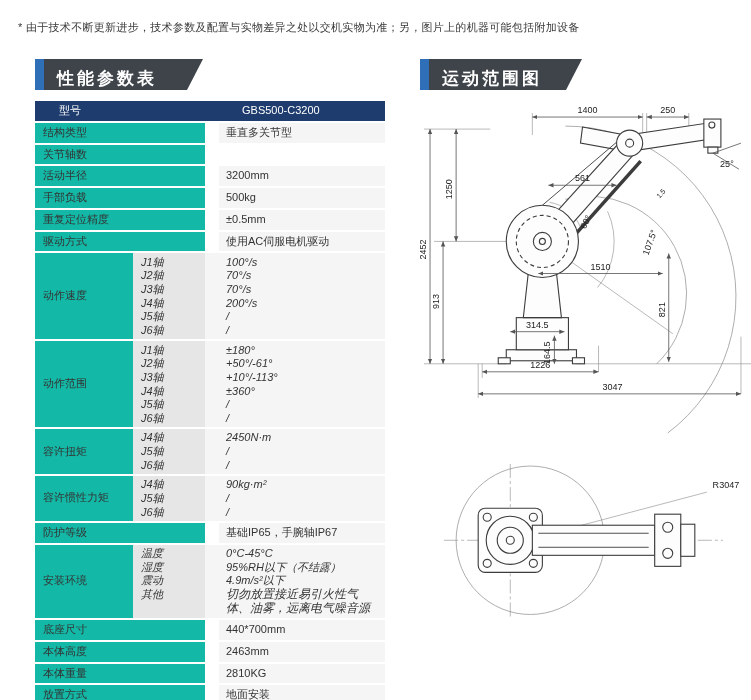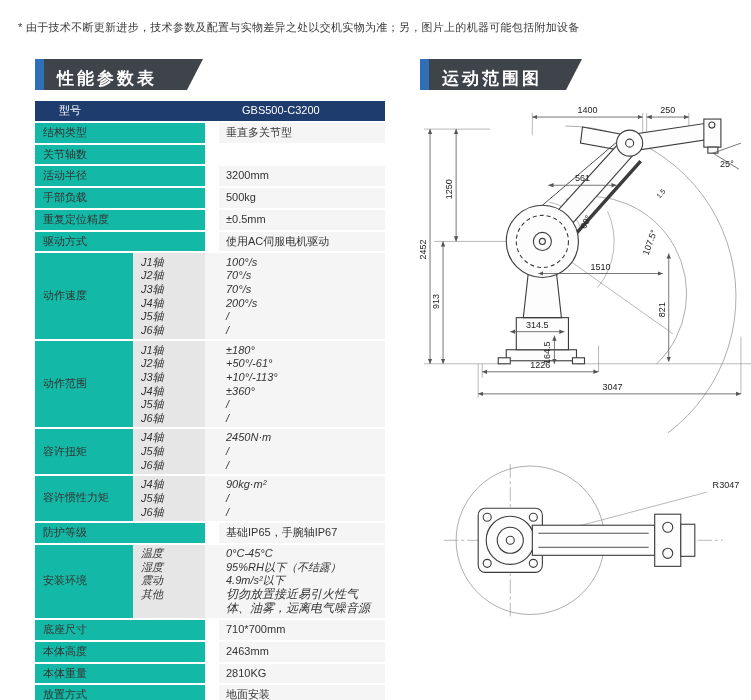--- a/index.html
+++ b/index.html
@@ -215,21 +215,21 @@
               </div>
             <div class="tsub">
                 <div class="tsubk">其他</div>
                 <div class="tvalue small">切勿放置接近易引火性气体、油雾，远离电气噪音源</div>
               </div>
           </div>
         </div>
 
         <div class="trow">
             <div class="tlabel wide">底座尺寸</div>
-            <div class="tvalue">710*700mm</div>
+            <div class="tvalue">440*700mm</div>
           </div>
         <div class="trow">
             <div class="tlabel wide">本体高度</div>
             <div class="tvalue">2463mm</div>
           </div>
         <div class="trow">
             <div class="tlabel wide">本体重量</div>
             <div class="tvalue">2810KG</div>
           </div>
         <div class="trow">

